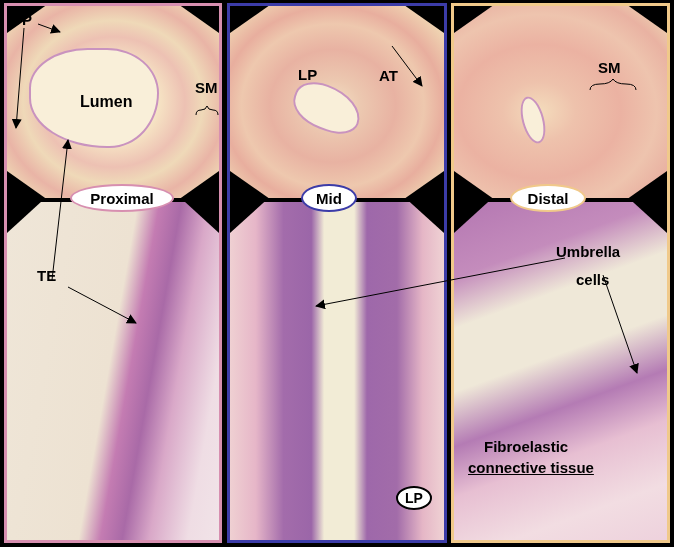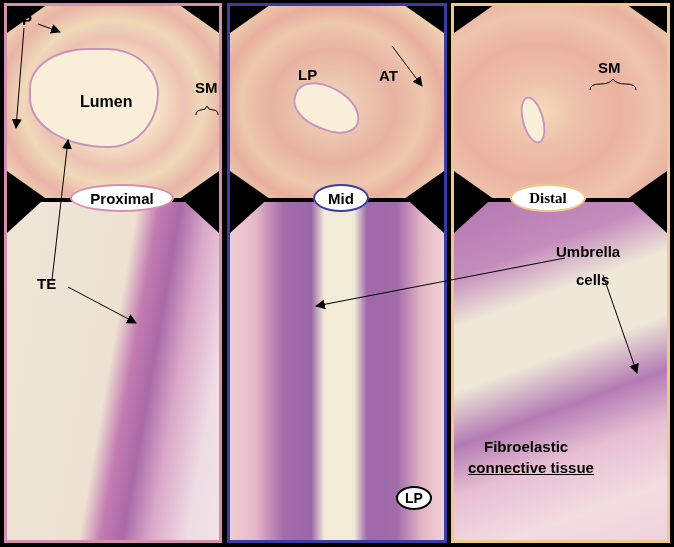--- a/index.html
+++ b/index.html
@@ -43,22 +43,22 @@
       font-size: 15px; line-height: 1.1; text-align: center; white-space: nowrap;
     }
     .pill {
       position: absolute; top: 184px; height: 28px;
       background: #fff; border-radius: 50%;
       font-weight: bold; font-size: 15px; color: #000;
       display: flex; align-items: center; justify-content: center;
       border: 2px solid;
     }
     #pill-prox { left: 70px;  width: 104px; border-color: #d78fb0; }
-    #pill-mid  { left: 313px; width: 56px;  border-color: #3c3ca8; }
-    #pill-dist { left: 510px; width: 76px;  border-color: #f0c98a; font-family: Liberation Serif, serif; }
+    #pill-mid  { left: 301px; width: 56px;  border-color: #3c3ca8; }
+    #pill-dist { left: 510px; width: 76px;  border-color: #f0c98a; }
 
     .pill-small {
       position: absolute; background: #fff; border: 2px solid #000; border-radius: 50%;
       font-weight: bold; font-size: 14px; display: flex; align-items: center; justify-content: center;
     }
 
     svg.overlay { position: absolute; left: 0; top: 0; pointer-events: none; }
   </style>
 </head>
 <body>
@@ -107,21 +107,21 @@
   <line x1="603" y1="275" x2="637" y2="373" stroke="#000" stroke-width="1" marker-end="url(#ah)"></line>
 </svg>
 
 <div class="pill" id="pill-prox">Proximal</div>
 <div class="pill" id="pill-mid">Mid</div>
 <div class="pill" id="pill-dist">Distal</div>
 
 <div class="label" style="left:12px; top:12px;">VP</div>
 <div class="label" style="left:80px; top:93px; font-size:16px;">Lumen</div>
 <div class="label" style="left:195px; top:80px;">SM</div>
-<div class="label" style="left:37px; top:268px;margin-top:8px;">TE</div>
+<div class="label" style="left:37px; top:268px;">TE</div>
 
 <div class="label" style="left:298px; top:67px;">LP</div>
 <div class="label" style="left:379px; top:27px;margin-top:41px;">AT</div>
 <div class="pill-small" style="left:396px; top:486px; width:36px; height:24px;">LP</div>
 
 <div class="label" style="left:598px; top:60px;">SM</div>
 
 <div class="label" style="left:556px; top:244px;">Umbrella</div>
 <div class="label" style="left:576px; top:272px;">cells</div>
 

